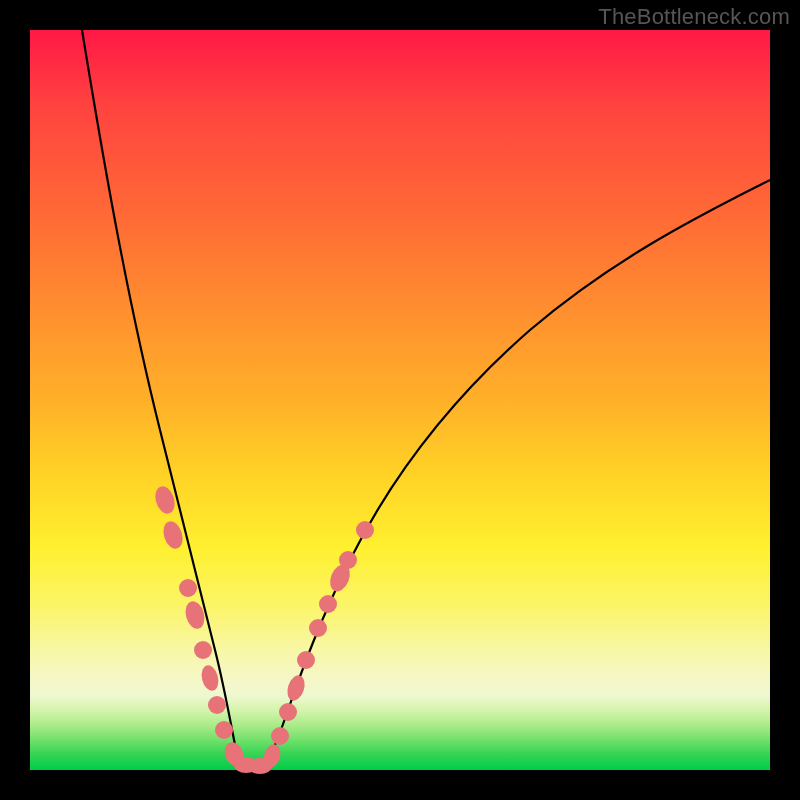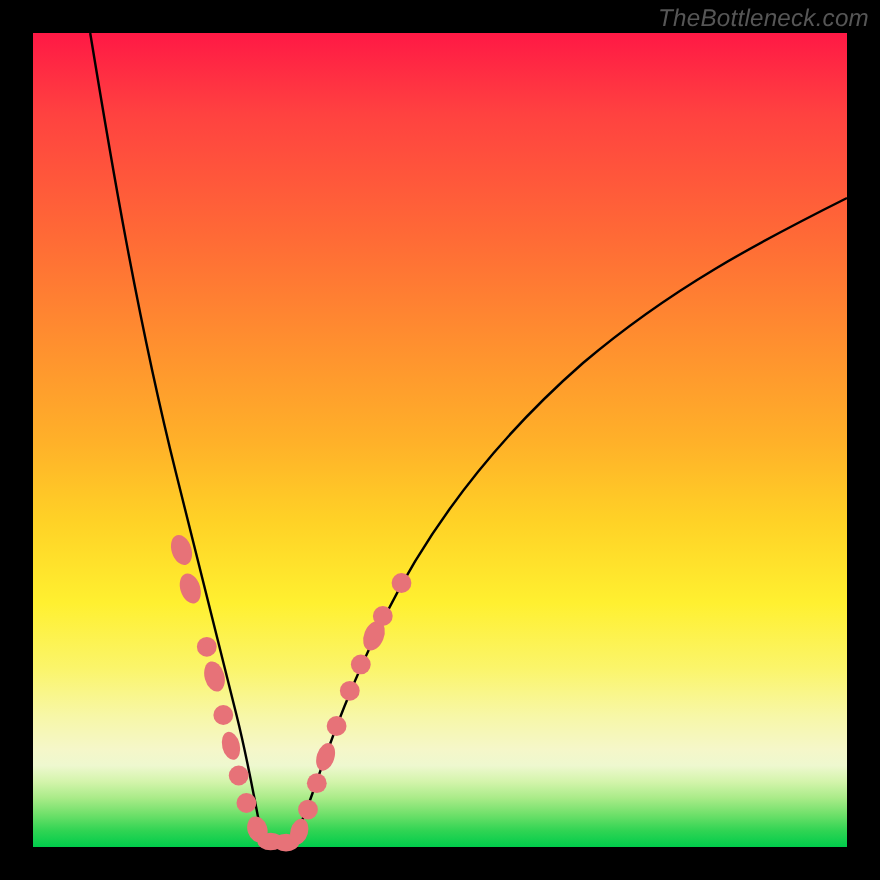--- a/index.html
+++ b/index.html
@@ -9,21 +9,20 @@
     height: 800px;
     overflow: hidden;
     background: #000;
     font-family: Arial, Helvetica, sans-serif;
   }
   .frame {
     position: relative;
     width: 800px;
     height: 800px;
     background: #000;
-    font-style: italic;
   }
   .watermark {
     position: absolute;
     top: 4px;
     right: 10px;
     color: #565656;
     font-size: 22px;
     font-weight: 500;
     letter-spacing: 0.2px;
     z-index: 5;

